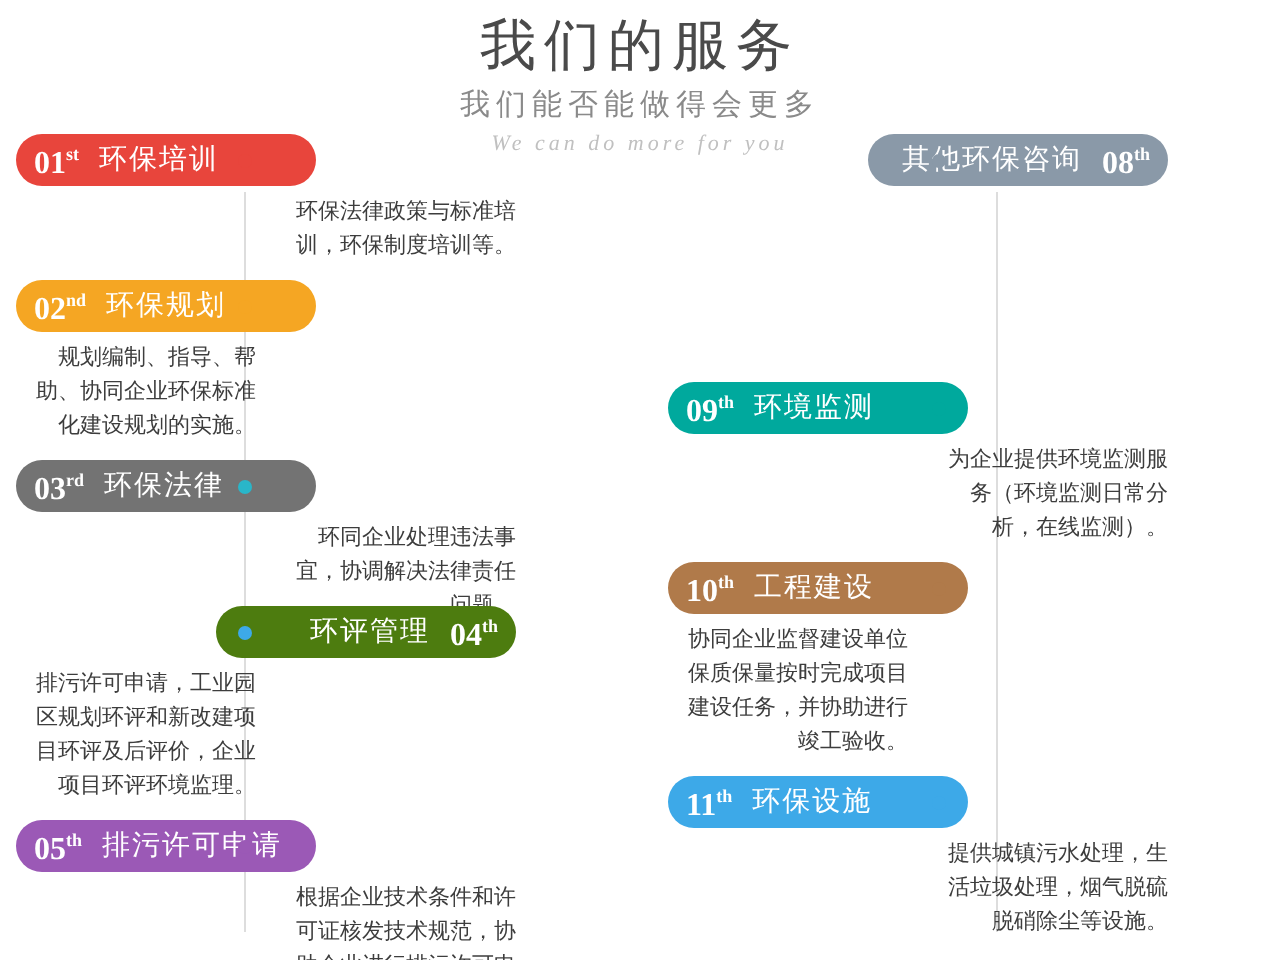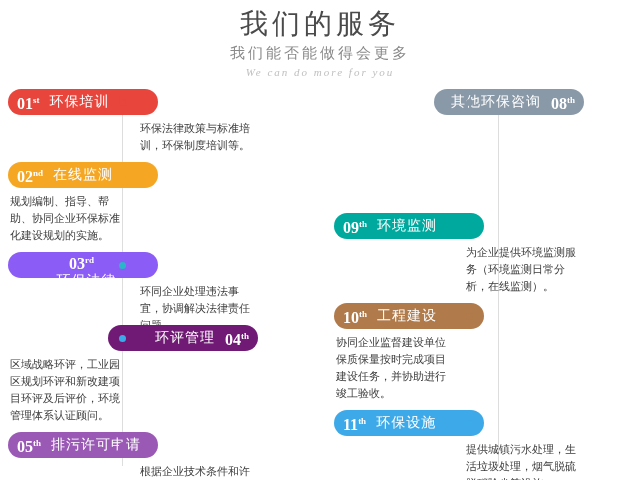--- a/index.html
+++ b/index.html
@@ -48,23 +48,24 @@
     font-size: 11px;
     letter-spacing: 2px;
     color: #c0c0c0;
     font-style: italic;
     line-height: 16px;
   }
 
   
   .col {
     position: absolute;
-    top: 89px;
+    top: 67px;
     width: 250px;
     height: 392px;
+    text-align: right;
   }
   .col-left  { left: 8px; }
   .col-right { left: 334px; }
 
   
   .spine {
     position: absolute;
     top: 96px;
     width: 1px;
     background: #dddddd;
@@ -157,40 +158,40 @@
         <div class="pill left-num" style="background: rgb(232, 69, 60); margin-left: 0px; width: 150px;">
           <span class="num">01<sup>st</sup></span>
           <span class="plabel">环保培训</span>
         </div>
         <div class="dot d-left" style="background: rgb(232, 69, 60);"></div>
         <div class="desc at-right">环保法律政策与标准培训，环保制度培训等。</div>
       </div>
       <div class="item" style="top: 73px;">
         <div class="pill left-num" style="background: rgb(245, 166, 35); margin-left: 0px; width: 150px;">
           <span class="num">02<sup>nd</sup></span>
-          <span class="plabel">在线监测</span>
+          <span class="plabel">环保规划</span>
         </div>
         <div class="dot d-left" style="background: rgb(245, 166, 35);"></div>
         <div class="desc at-left">规划编制、指导、帮助、协同企业环保标准化建设规划的实施。</div>
       </div>
       <div class="item" style="top: 163px;">
-        <div class="pill left-num" style="background: #8b5cf6; margin-left: 0px; width: 150px; flex-direction: column;">
+        <div class="pill left-num" style="background: #737373; margin-left: 0px; width: 150px;">
           <span class="num">03<sup>rd</sup></span>
           <span class="plabel">环保法律</span>
         </div>
         <div class="dot d-left" style="background: rgb(41, 182, 201);"></div>
         <div class="desc at-right">环同企业处理违法事宜，协调解决法律责任问题。</div>
       </div>
       <div class="item" style="top: 236px;">
-        <div class="pill right-num" style="background: #701a75; margin-left: 100px; width: 150px;">
+        <div class="pill right-num" style="background: #4d7c0f; margin-left: 100px; width: 150px;">
           <span class="plabel">环评管理</span>
           <span class="num">04<sup>th</sup></span>
         </div>
         <div class="dot d-left" style="background: rgb(61, 169, 232);"></div>
-        <div class="desc at-left">区域战略环评，工业园区规划环评和新改建项目环评及后评价，环境管理体系认证顾问。</div>
+        <div class="desc at-left">排污许可申请，工业园区规划环评和新改建项目环评及后评价，企业项目环评环境监理。</div>
       </div>
       <div class="item" style="top: 343px;">
         <div class="pill left-num" style="background: rgb(155, 89, 182); margin-left: 0px; width: 150px;">
           <span class="num">05<sup>th</sup></span>
           <span class="plabel">排污许可申请</span>
         </div>
         <div class="dot d-left" style="background: rgb(155, 89, 182);"></div>
         <div class="desc at-right">根据企业技术条件和许可证核发技术规范，协助企业进行排污许可申请。</div>
       </div>
     </div>

